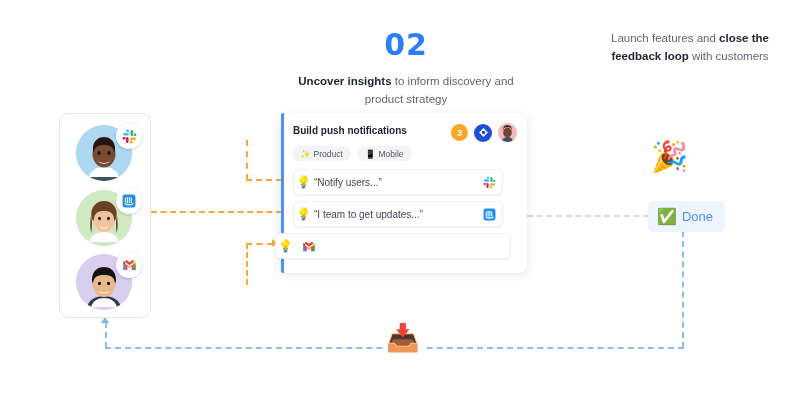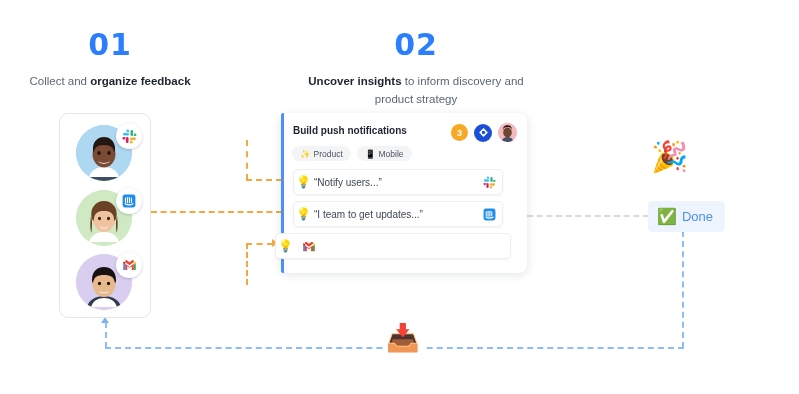--- a/index.html
+++ b/index.html
@@ -17,21 +17,21 @@
   .step{position:absolute;text-align:center;}
   .step .num{
     font-size:30px;font-weight:700;color:#2b7fff;
     letter-spacing:1px;line-height:1;margin-bottom:13px;
     font-family:"DejaVu Sans", sans-serif;
   }
   .step .cap{font-size:11.5px;line-height:1.55;color:#5c6672;}
   .step .cap b{color:#1d2430;font-weight:700;}
 
   #step1{left:20px;top:30px;width:180px;}
-  #step2{left:296px;top:30px;width:240px;}
+  #step2{left:286px;top:30px;width:240px;}
   #step3{left:590px;top:30px;width:200px;}
 
   
   .ln{position:absolute;}
   .h-or{border-top:2px dashed #f7a73c;}
   .v-or{border-left:2px dashed #f7a73c;}
   .h-gr{border-top:2px dashed #d4dae2;}
   .h-bl{border-top:2px dashed #8ebcfb;}
   .v-bl{border-left:2px dashed #8ebcfb;}
   .arr-r{
@@ -133,31 +133,28 @@
   #inbox-emoji{
     position:absolute;left:383px;top:325px;font-size:27px;line-height:1;z-index:7;
     background:#fff;padding:0 3px;
   }
 </style>
 </head>
 <body>
 
 <div class="stage">
 
-  <div class="step" id="step1">
-    <div class="num">01</div>
-    <div class="cap"><span>Collect and </span><b>organize feedback</b></div>
-  </div>
 
   <div class="step" id="step2">
     <div class="num">02</div>
     <div class="cap"><b>Uncover insights</b><span> to inform discovery and product strategy</span></div>
   </div>
 
   <div class="step" id="step3">
+    <div class="cap"><span>Launch features and </span><b>close the feedback loop</b><span> with customers</span></div>
   </div>
 
   <div class="ln v-or" style="left:246px;top:140px;height:40px;"></div>
   <div class="ln h-or" style="left:246px;top:179px;width:36px;"></div>
   <div class="arr-r" style="left:281px;top:175px;"></div>
 
   <div class="ln h-or" style="left:151px;top:211px;width:131px;"></div>
   <div class="arr-r" style="left:281px;top:207px;"></div>
 
   <div class="ln v-or" style="left:246px;top:243px;height:42px;"></div>

